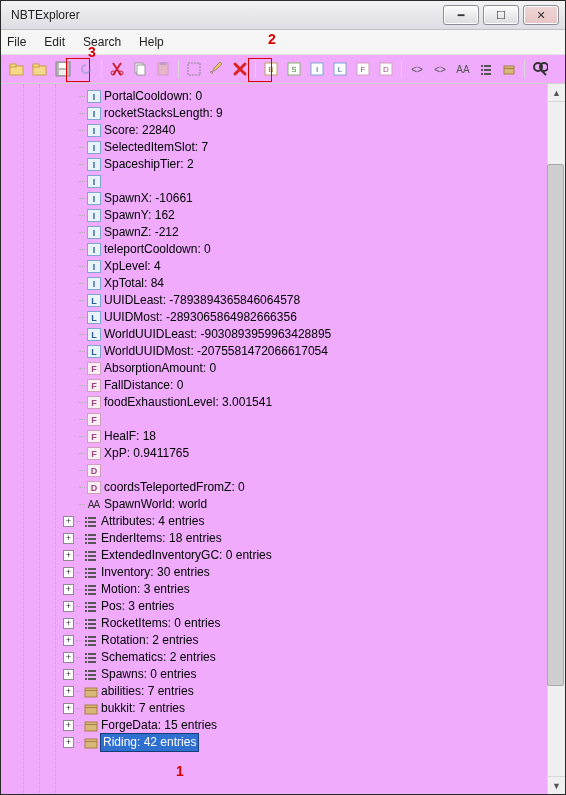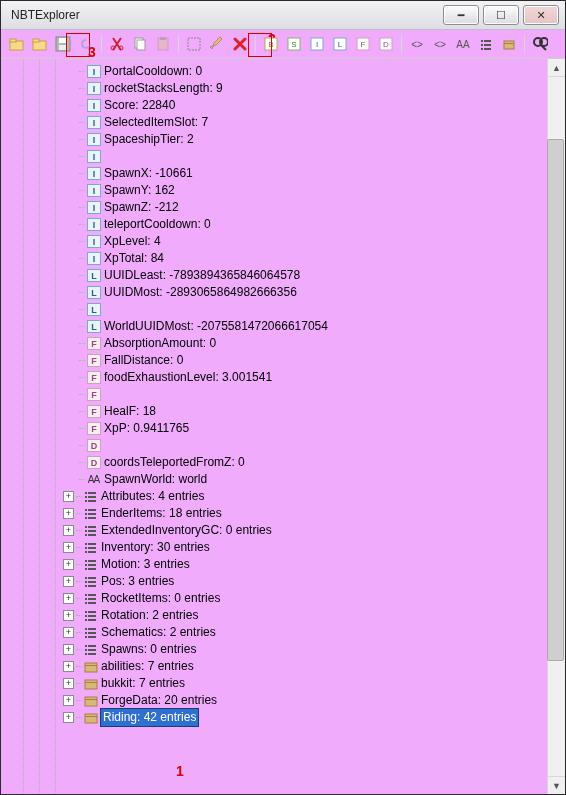--- a/index.html
+++ b/index.html
@@ -50,20 +50,26 @@
         </div>
       <div class="winbtn">
           <span class="glyph">☐</span>
         </div>
       <div class="winbtn close">
           <span class="glyph">✕</span>
         </div>
     </div>
   </div>
 
+  <div class="menubar">
+    <span class="menuitem">File</span>
+    <span class="menuitem">Edit</span>
+    <span class="menuitem">Search</span>
+    <span class="menuitem">Help</span>
+  </div>
 
   <span class="ann pos2">2</span>
   <span class="ann pos3">3</span>
   <span class="ann pos1">1</span>
 
   <div class="toolbar">
     <div class="hl3"></div>
     <div class="hl2"></div>
 
     <div class="tbtn">
@@ -365,20 +371,21 @@
         </div>
         <div class="node" style="padding-left: 62px;">
           <span class="exp blank" style="position: relative; z-index: 1; background: transparent;"></span>
           <span style="width: 6px; border-top: 1px dotted rgb(176, 176, 176); height: 1px; margin-right: 1px;"></span>
           <span class="ic">
             <svg width="14" height="13">
               <rect x="0.5" y="0.5" width="13" height="12" fill="#eaf2fa" stroke="#7da7d0"></rect>
               <text x="7" y="10" text-anchor="middle" font-size="9" fill="#2a5fa0" font-family="Arial" font-weight="bold">L</text>
             </svg>
           </span>
+          <span class="lbl">WorldUUIDLeast: -9030893959963428895</span>
         </div>
         <div class="node" style="padding-left: 62px;">
           <span class="exp blank" style="position: relative; z-index: 1; background: transparent;"></span>
           <span style="width: 6px; border-top: 1px dotted rgb(176, 176, 176); height: 1px; margin-right: 1px;"></span>
           <span class="ic">
             <svg width="14" height="13">
               <rect x="0.5" y="0.5" width="13" height="12" fill="#eaf2fa" stroke="#7da7d0"></rect>
               <text x="7" y="10" text-anchor="middle" font-size="9" fill="#2a5fa0" font-family="Arial" font-weight="bold">L</text>
             </svg>
           </span>
@@ -652,21 +659,21 @@
         </div>
         <div class="node" style="padding-left: 62px;">
           <span class="exp" style="position: relative; z-index: 1; background: rgb(255, 255, 255);">+</span>
           <span style="width: 6px; border-top: 1px dotted rgb(176, 176, 176); height: 1px; margin-right: 1px;"></span>
           <span class="ic">
             <svg width="14" height="13">
               <rect x="1" y="3" width="12" height="9" fill="#d8b878" stroke="#a88040"></rect>
               <rect x="1" y="5" width="12" height="1" fill="#a88040"></rect>
             </svg>
           </span>
-          <span class="lbl">ForgeData: 20 entries</span>
+          <span class="lbl">ForgeData: 15 entries</span>
         </div>
         <div class="node" style="padding-left: 62px;">
           <span class="exp" style="position: relative; z-index: 1; background: rgb(255, 255, 255);">+</span>
           <span style="width: 6px; border-top: 1px dotted rgb(176, 176, 176); height: 1px; margin-right: 1px;"></span>
           <span class="ic">
             <svg width="14" height="13">
               <rect x="1" y="3" width="12" height="9" fill="#d8b878" stroke="#a88040"></rect>
               <rect x="1" y="5" width="12" height="1" fill="#a88040"></rect>
             </svg>
           </span>

